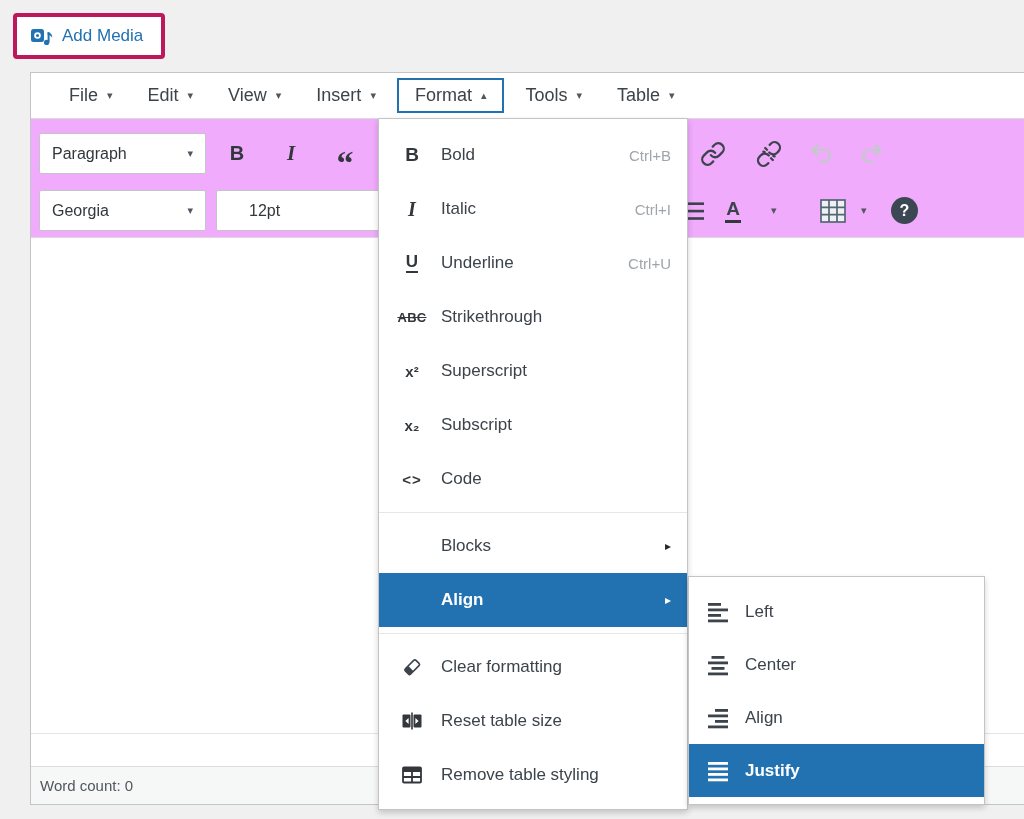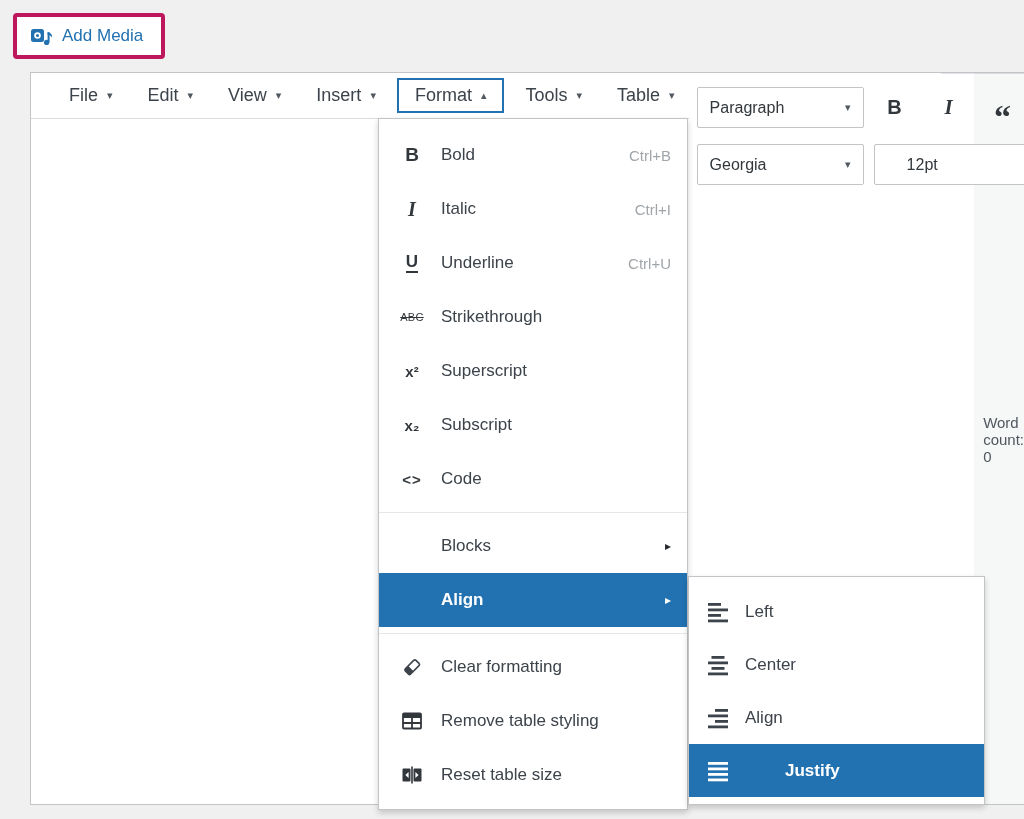--- a/index.html
+++ b/index.html
@@ -16,21 +16,21 @@
     position:absolute; left:13px; top:13px; height:46px;
     display:flex; align-items:center; gap:9px;
     background:#fff; border:4px solid #be185d; border-radius:4px;
     padding:0 18px 0 13px; color:#2271b1; font-size:17px;
     cursor:pointer; font-family:inherit;
   }
   
   .editor {
     position:absolute; left:30px; top:72px; width:994px; height:733px;
     background:#fff; border:1px solid #c3c4c7; border-right:none;
-    display:flex; flex-direction:row;
+    display:flex; flex-direction:column;text-align:right;
   }
   .menubar {
     height:46px; background:#fff; border-bottom:1px solid #dcdcde;
     display:flex; align-items:center; padding-left:24px; gap:7px;
     font-size:18px; color:#3c434a; flex:0 0 auto;
   }
   .mitem {
     display:flex; align-items:center; gap:9px;
     padding:7px 14px; cursor:pointer; white-space:nowrap;
   }
@@ -90,37 +90,37 @@
   .mi-label { margin-left:14px; }
   .mi-shortcut { margin-left:auto; font-size:15px; color:#a0a5aa; }
   .mi-caret { margin-left:auto; font-size:12px; color:#23282d; line-height:1; }
   .menu-item.highlight { background:#2271b1; color:#fff; }
   .menu-item.highlight .mi-label { font-weight:700; }
   .menu-item.highlight .mi-caret { color:#fff; }
   .menu-sep { height:1px; background:#e4e6e8; margin:6px 0; }
   .g-bold { font-size:19px; font-weight:700; }
   .g-italic { font-size:20px; font-weight:600; font-style:italic; font-family:"Liberation Serif",serif; }
   .g-underline { font-size:17px; font-weight:600; border-bottom:2px solid #32373c; line-height:1.1; }
-  .g-strike { font-size:11px; font-weight:400; text-decoration:line-through; letter-spacing:.3px; }
+  .g-strike { font-size:13px; font-weight:700; text-decoration:line-through; letter-spacing:.3px; }
   .g-script { font-size:15px; font-weight:600; }
   .g-code { font-size:15px; font-weight:700; letter-spacing:1px; }
   
   .submenu-panel {
     position:absolute; left:688px; top:576px; width:297px; height:229px;
     background:#fff; border:1px solid #c3c4c7;
     box-shadow:0 3px 6px rgba(0,0,0,.18);
     padding:8px 0; z-index:60;
   }
   .sub-item {
     height:53px; display:flex; align-items:center;
     padding:0 16px; cursor:pointer; font-size:17px; color:#3c434a;
   }
   .sub-item .mi-icon { width:26px; flex:0 0 26px; }
   .sub-item .mi-label { margin-left:14px; }
-  .sub-item.highlight { background:#2271b1; color:#fff;gap:40px; }
+  .sub-item.highlight { background:#2271b1; color:#fff; }
   .sub-item.highlight .mi-label { font-weight:700; }
   svg { display:block; }
 </style>
 </head>
 <body>
 
 <button class="add-media">
   <span>
     <svg width="23" height="23" viewBox="0 0 23 23">
       <rect x="1" y="4" width="13" height="13" rx="2.5" fill="#2271b1"></rect>
@@ -326,40 +326,40 @@
           <path d="M5.1 7.5h4v7.5h-4a1.6 1.6 0 0 1-1.6-1.6v-4.3a1.6 1.6 0 0 1 1.6-1.6z" fill="#3c434a"></path>
         </g>
       </svg>
     </span>
     <span class="mi-label">Clear formatting</span>
   </div>
 
   <div class="menu-item">
     <span class="mi-icon">
       <svg width="22" height="22" viewBox="0 0 22 22">
-        <rect x="2" y="3.5" width="18" height="15" rx="1" fill="none" stroke="#32373c" stroke-width="1.8"></rect>
-        <rect x="2" y="3.5" width="18" height="4.5" fill="#32373c"></rect>
-        <path d="M2 13h18 M11 8v10.5" stroke="#32373c" stroke-width="1.8"></path>
-      </svg>
-    </span>
-    <span class="mi-label">Remove table styling</span>
-  </div>
-
-  <div class="menu-item">
-    <span class="mi-icon">
-      <svg width="22" height="22" viewBox="0 0 22 22">
         <rect x="1.5" y="4.5" width="8" height="13" rx="1" fill="#32373c"></rect>
         <rect x="12.5" y="4.5" width="8" height="13" rx="1" fill="#32373c"></rect>
         <rect x="10.2" y="2.5" width="1.6" height="17" fill="#32373c"></rect>
         <path d="M7.6 8 4.4 11l3.2 3z" fill="#ffffff"></path>
         <path d="M14.4 8l3.2 3-3.2 3z" fill="#ffffff"></path>
       </svg>
     </span>
     <span class="mi-label">Reset table size</span>
   </div>
+
+  <div class="menu-item">
+    <span class="mi-icon">
+      <svg width="22" height="22" viewBox="0 0 22 22">
+        <rect x="2" y="3.5" width="18" height="15" rx="1" fill="none" stroke="#32373c" stroke-width="1.8"></rect>
+        <rect x="2" y="3.5" width="18" height="4.5" fill="#32373c"></rect>
+        <path d="M2 13h18 M11 8v10.5" stroke="#32373c" stroke-width="1.8"></path>
+      </svg>
+    </span>
+    <span class="mi-label">Remove table styling</span>
+  </div>
 </div>
 
 <div class="submenu-panel">
 
   <div class="sub-item">
     <span class="mi-icon">
       <svg width="24" height="22" viewBox="0 0 24 22" fill="#3c434a">
         <rect x="2" y="2" width="13" height="2.8"></rect>
           <rect x="2" y="7.5" width="20" height="2.8"></rect>
         <rect x="2" y="13" width="13" height="2.8"></rect>

